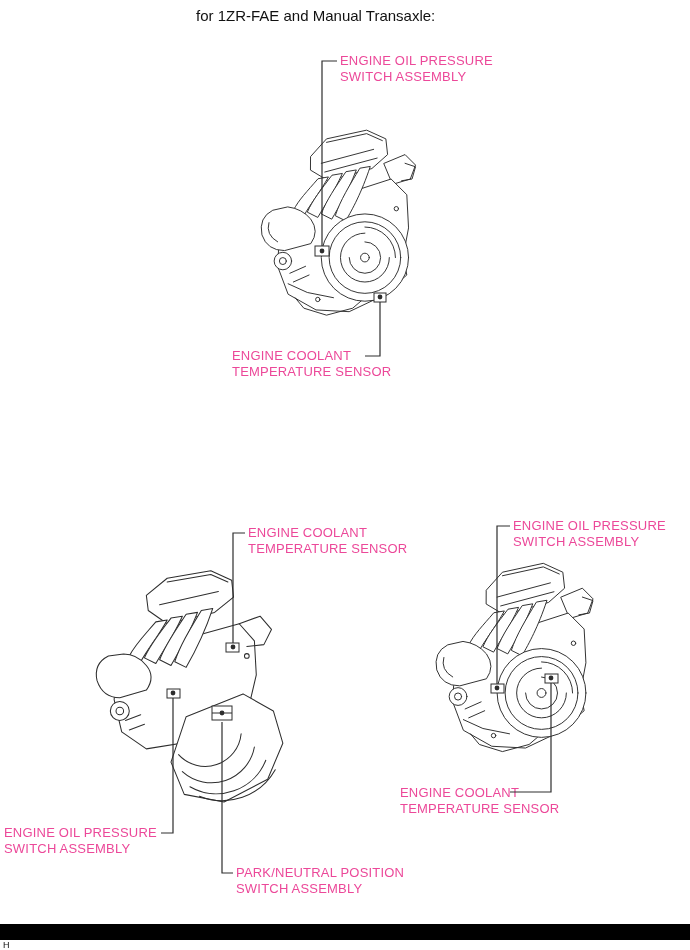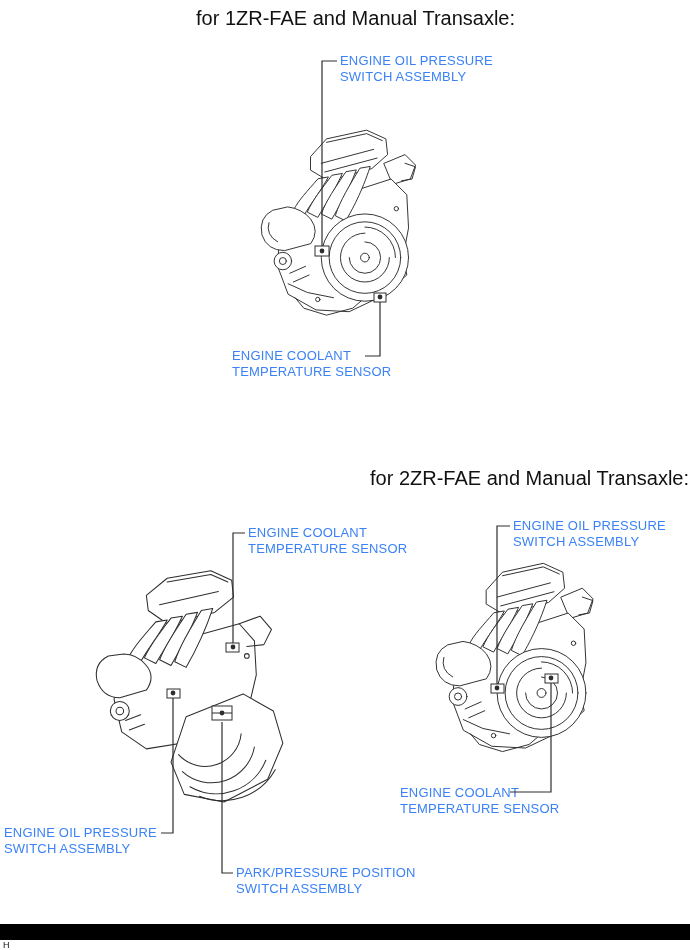--- a/index.html
+++ b/index.html
@@ -8,31 +8,31 @@
     position: relative;
     width: 690px;
     height: 950px;
     background: #ffffff;
     font-family: "Liberation Sans", "DejaVu Sans", sans-serif;
     color: #000;
     overflow: hidden;
   }
   .title {
     position: absolute;
-    font-size: 20px;
+    font-size: 15px;
     white-space: nowrap;
     color: #111;
   }
   .callout {
     position: absolute;
     font-size: 13px;
     line-height: 1.25;
     white-space: pre-line;
     letter-spacing: 0.2px;
-    color: #3b82f6;
+    color: #ec4899;
   }
   .engine { position: absolute; }
   #leaders {
     position: absolute;
     left: 0; top: 0;
     width: 690px; height: 950px;
     pointer-events: none;
   }
   #footer-bar {
     position: absolute;
@@ -152,24 +152,23 @@
 
 
   <svg class="engine" style="left:80px;top:568px" width="218" height="248" viewBox="0 0 230 260">
     <use href="#sym-engine-b"></use>
   </svg>
 
   <div class="callout" style="left:248px;top:525px">ENGINE COOLANT
 TEMPERATURE SENSOR</div>
   <div class="callout" style="left:4px;top:825px">ENGINE OIL PRESSURE
 SWITCH ASSEMBLY</div>
-  <div class="callout" style="left:236px;top:865px">PARK/PRESSURE POSITION
-SWITCH ASSEMBLY</div>
-
-  <div class="title" style="left:370px;top:467px">for 2ZR-FAE and Manual Transaxle:</div>
+  <div class="callout" style="left:236px;top:865px">PARK/NEUTRAL POSITION
+SWITCH ASSEMBLY</div>
+
 
   <svg class="engine" style="left:406px;top:558px" width="200" height="222" viewBox="0 0 220 250">
     <use href="#sym-engine-a"></use>
   </svg>
 
   <div class="callout" style="left:513px;top:518px">ENGINE OIL PRESSURE
 SWITCH ASSEMBLY</div>
   <div class="callout" style="left:400px;top:785px">ENGINE COOLANT
 TEMPERATURE SENSOR</div>
 

